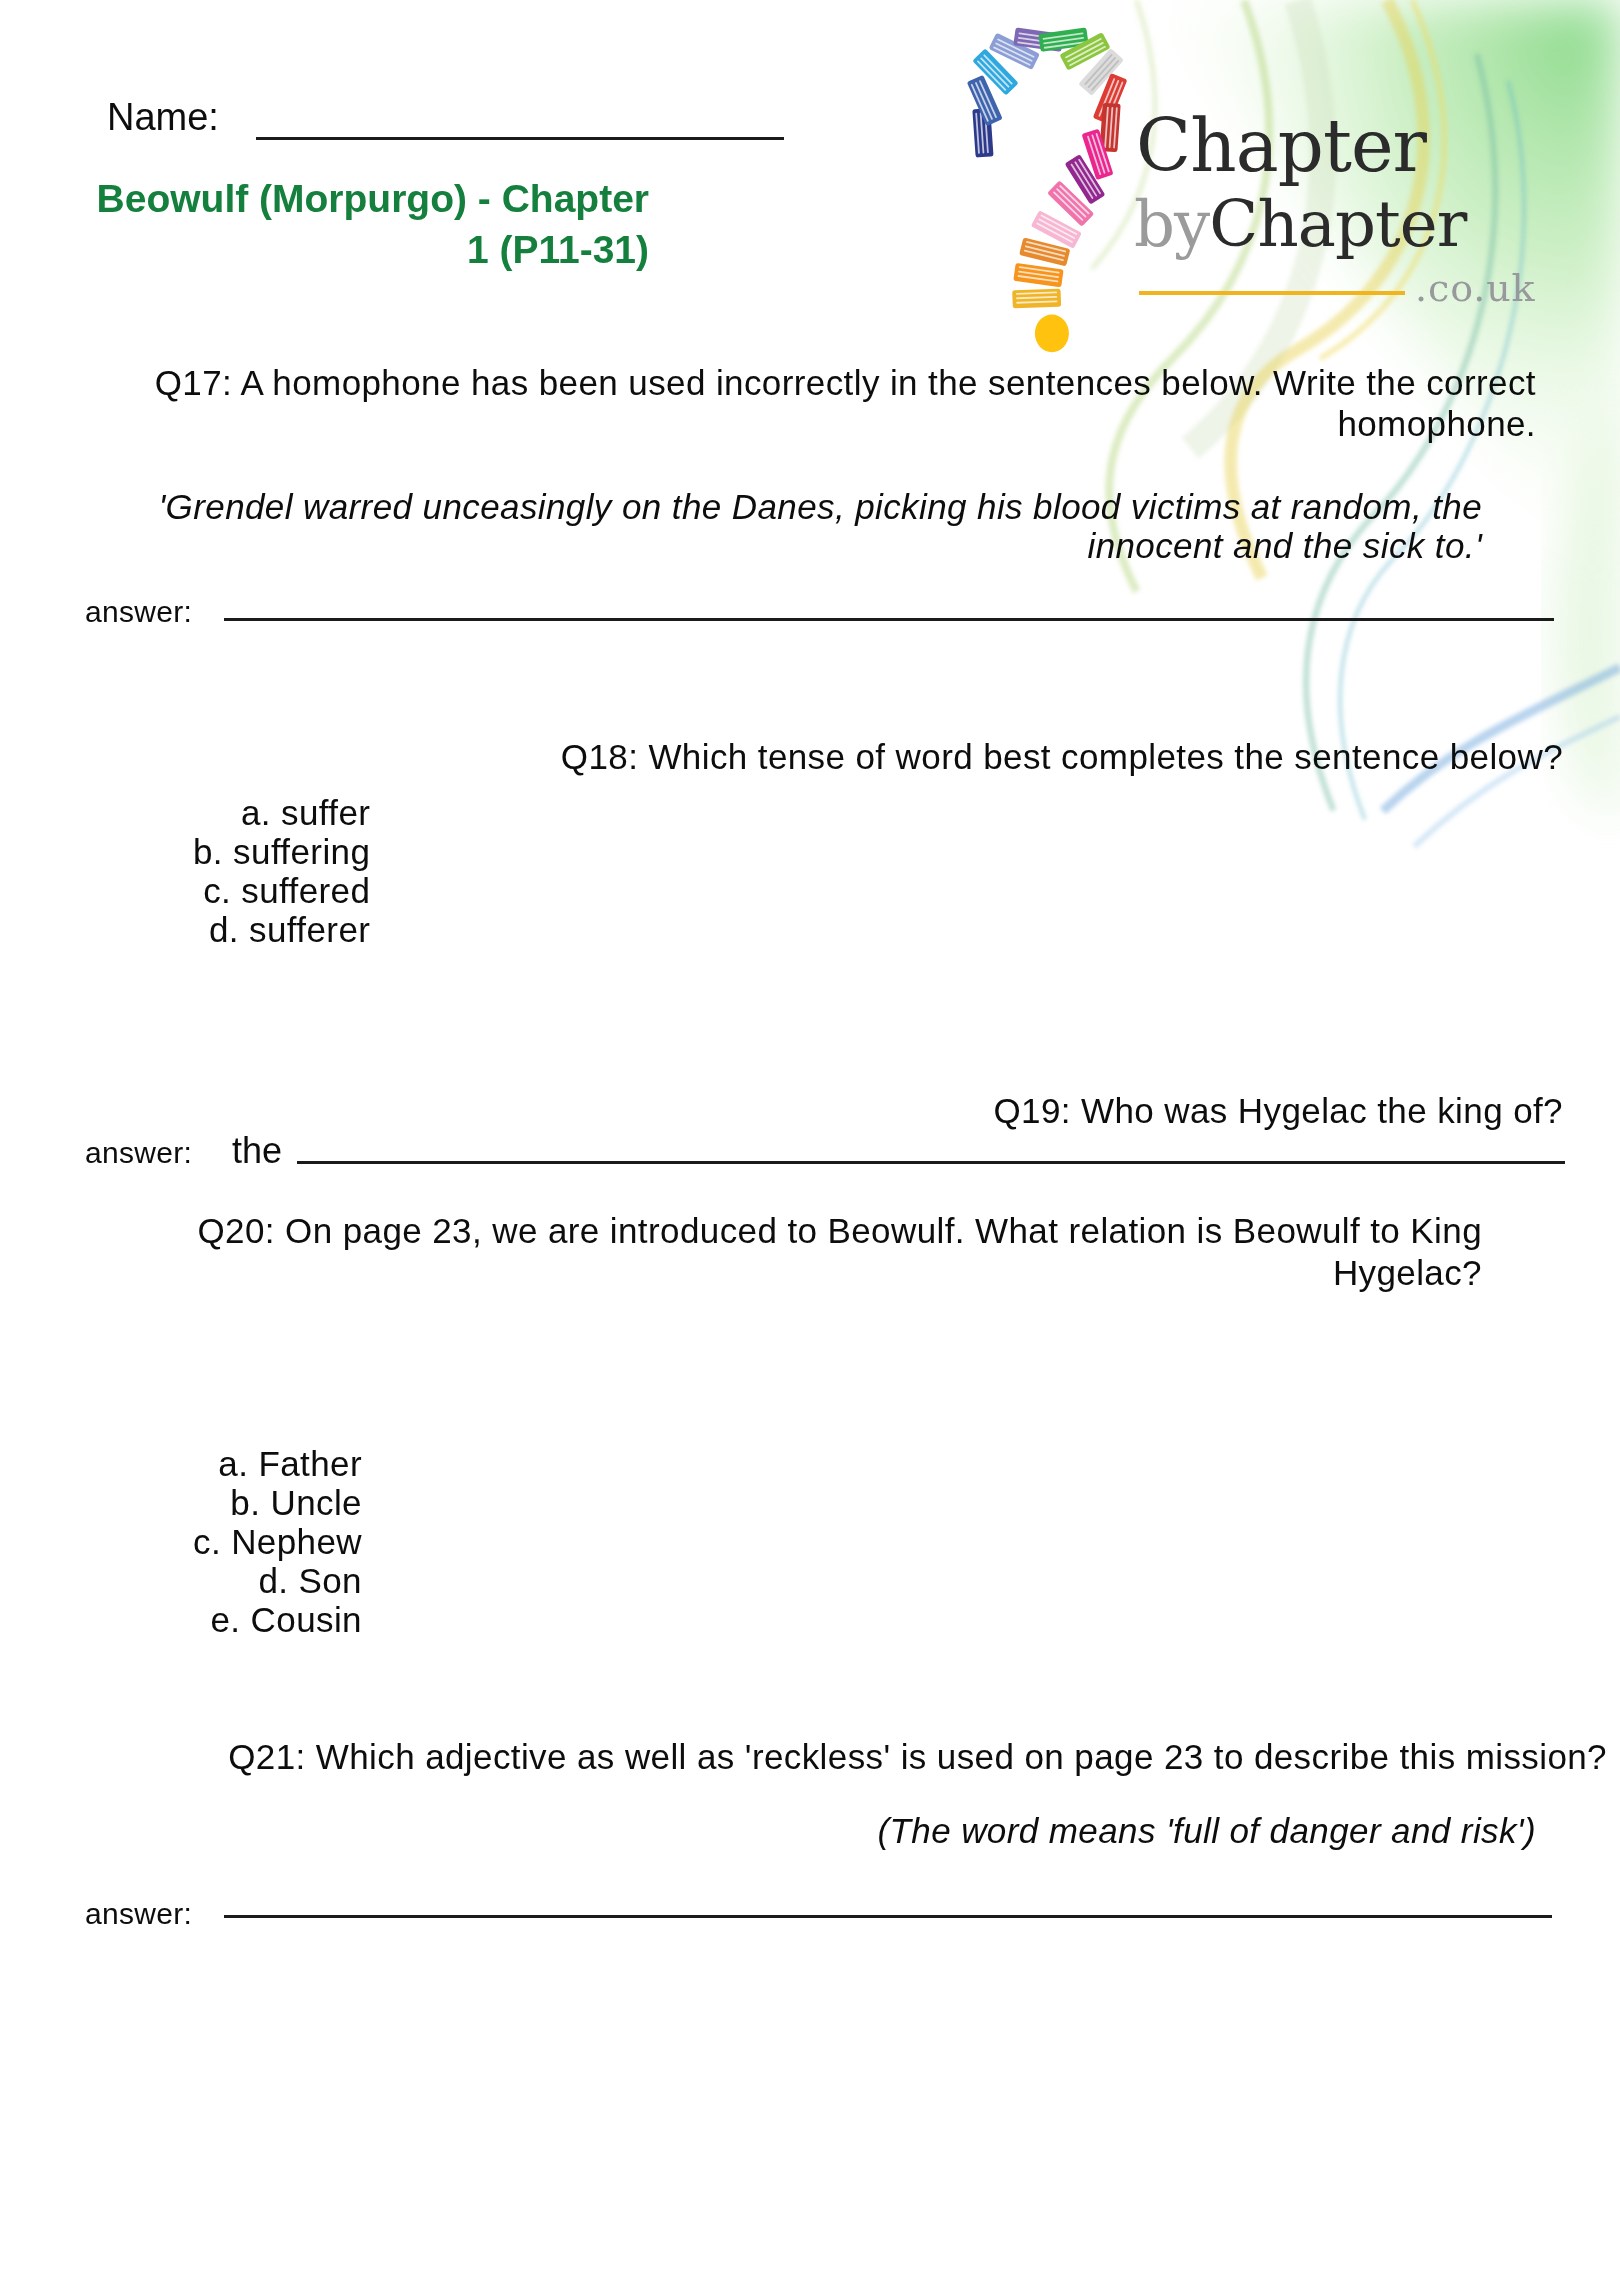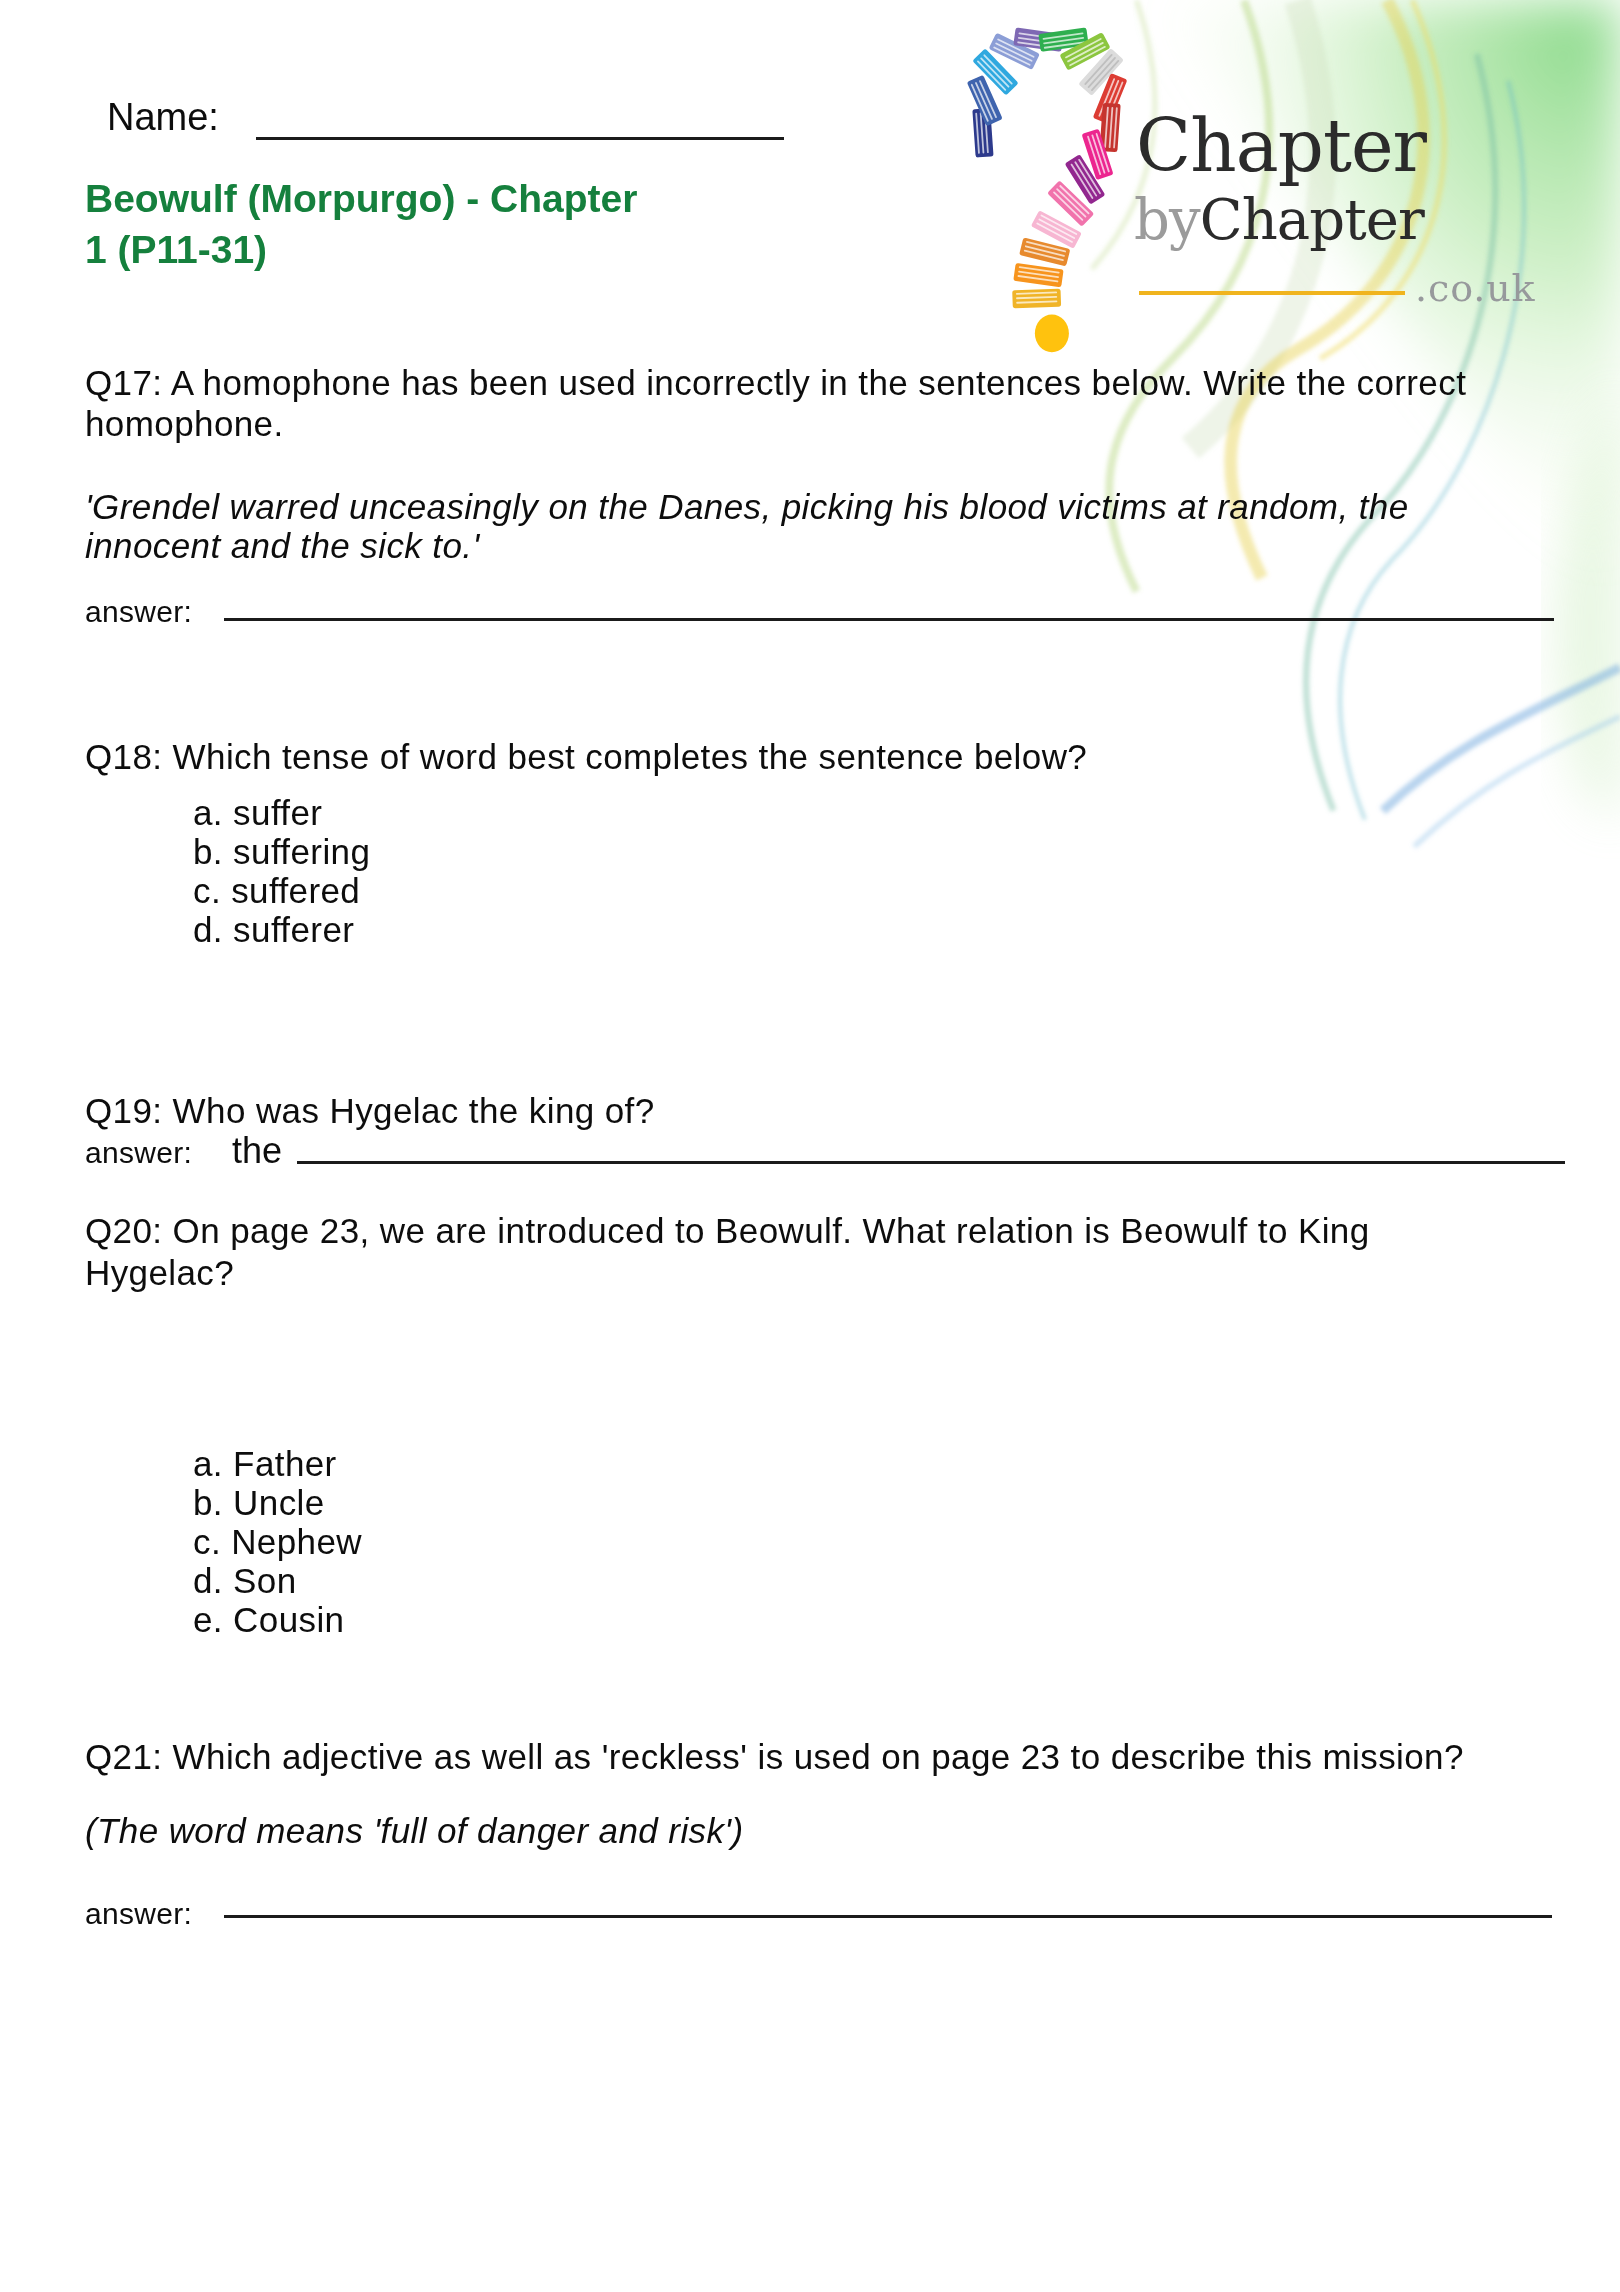--- a/index.html
+++ b/index.html
@@ -1,26 +1,26 @@
 <!DOCTYPE html>
 <html style="font-size:14.3px"><head>
 <meta charset="utf-8">
 <style>
   html,body{margin:0;padding:0;background:#ffffff;}
   .page{position:relative;width:1620px;height:2293px;background:#ffffff;overflow:hidden;
         font-family:"Liberation Sans",sans-serif;color:#0d0d0d;}
-  .abs{position:absolute;}
+  .abs{position:absolute;text-align:right;}
   .swirl{position:absolute;top:0;right:0;pointer-events:none;}
   .books{position:absolute;left:931px;top:27px;}
   .name-label{left:107px;top:96px;font-size:38px;}
   .rule{position:absolute;height:21.5px;border-bottom:3.6px solid #1b1b1b;}
   .name-rule{left:256px;top:115px;width:528px;}
   .title{left:85px;top:173px;width:564px;font-size:39px;font-weight:700;line-height:51px;color:#15803d;margin:0;}
   .logo-w1{left:1136px;top:104px;font-family:"DejaVu Serif",serif;font-size:72px;color:#2b2b2b;letter-spacing:-0.9px;}
-  .logo-w2{left:1134px;top:187px;font-family:"DejaVu Serif",serif;font-size:56px;letter-spacing:-0.9px;}
+  .logo-w2{left:1134px;top:187px;font-family:"DejaVu Serif",serif;font-size:64px;letter-spacing:-0.9px;}
   .logo-by{color:#9b9b9b;}
   .logo-ch{color:#2b2b2b;}
   .logo-rule{left:1139px;top:291px;width:266px;height:3.6px;background:#F0B41E;}
   .logo-domain{left:1415px;top:266px;font-family:"DejaVu Serif",serif;font-size:38px;letter-spacing:0.9px;color:#97999C;}
   .prompt{font-size:35px;letter-spacing:0.4px;line-height:41px;}
   .quote{font-size:35px;letter-spacing:0.4px;line-height:39px;font-style:italic;}
   .opts{font-size:35px;letter-spacing:0.4px;line-height:39px;}
   .ans-label{font-size:30px;letter-spacing:0.3px;}
   .ans-prefix{font-size:36px;}
   .q17-prompt{left:85px;top:362px;width:1451px;}

